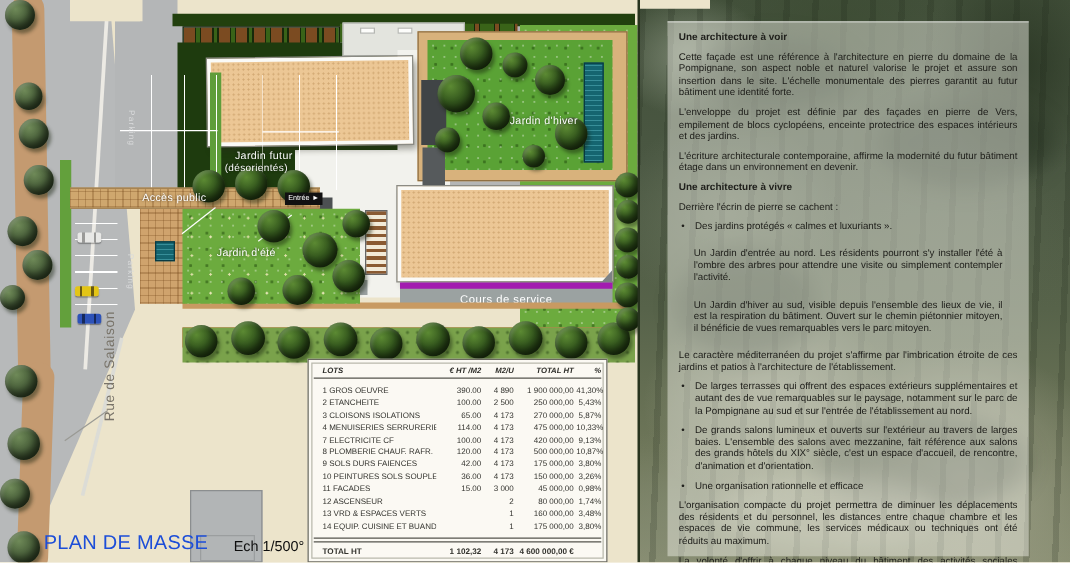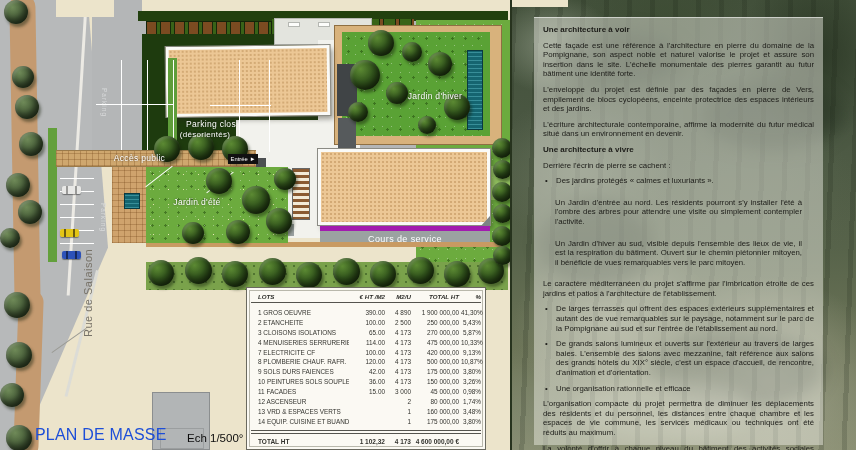--- a/index.html
+++ b/index.html
@@ -253,21 +253,21 @@
         <div class="tree" style="left: 242px; top: 186px; width: 28px; height: 28px;"></div>
         <div class="tree" style="left: 266px; top: 208px; width: 26px; height: 26px;"></div>
         <div class="tree" style="left: 226px; top: 220px; width: 24px; height: 24px;"></div>
         <div class="tree" style="left: 182px; top: 222px; width: 22px; height: 22px;"></div>
         <div class="tree" style="left: 274px; top: 168px; width: 22px; height: 22px;"></div>
         <div class="tree" style="left: 154px; top: 136px; width: 26px; height: 26px;"></div>
         <div class="tree" style="left: 188px; top: 134px; width: 26px; height: 26px;"></div>
         <div class="tree" style="left: 222px; top: 136px; width: 26px; height: 26px;"></div>
       </div>
 
-    <div id="lbl-jclos1" class="wlabel">Parking clos</div>
+    <div id="lbl-jclos1" class="wlabel">Jardin futur</div>
     <div id="lbl-jclos2" class="wlabel">(désorientés)</div>
     <div id="lbl-jhiver" class="wlabel">Jardin d'hiver</div>
     <div id="lbl-jete" class="wlabel">Jardin d'été</div>
     <div id="lbl-accpub" class="wlabel">Accès public</div>
     <div id="entree" class="abs">
       <span>Entrée</span>
       <span>►</span>
     </div>
     <div id="plabel1" class="plabel">Parking</div>
     <div id="plabel2" class="plabel">Parking</div>
@@ -385,21 +385,21 @@
     <div class="smudge" style="left:190px;top:80px;width:140px;height:70px"></div>
     <div class="smudge" style="left:30px;top:200px;width:110px;height:90px"></div>
     <div class="smudge" style="left:140px;top:330px;width:170px;height:80px"></div>
     <div class="smudge light" style="left:60px;top:380px;width:180px;height:60px"></div>
     <div id="streaks"></div>
     <div id="overlay">
       <div id="ptext">
           <div class="ps-heading">Une architecture à voir</div>
           <div class="ps-para">Cette façade est une référence à l'architecture en pierre du domaine de la Pompignane, son aspect noble et naturel valorise le projet et assure son insertion dans le site. L'échelle monumentale des pierres garantit au futur bâtiment une identité forte.</div>
           <div class="ps-para">L'enveloppe du projet est définie par des façades en pierre de Vers, empilement de blocs cyclopéens, enceinte protectrice des espaces intérieurs et des jardins.</div>
-          <div class="ps-para">L'écriture architecturale contemporaine, affirme la modernité du futur médical situé dans un environnement en devenir.</div>
+          <div class="ps-para">L'écriture architecturale contemporaine, affirme la modernité du futur bâtiment étage dans un environnement en devenir.</div>
           <div class="ps-heading">Une architecture à vivre</div>
           <div class="ps-para">Derrière l'écrin de pierre se cachent :</div>
           <div class="ps-bullet">
             <span class="bdot">•</span>
             <span class="btext">Des jardins protégés « calmes et luxuriants ».</span>
           </div>
           <div class="ps-para0">Un Jardin d'entrée au nord. Les résidents pourront s'y installer l'été à l'ombre des arbres pour attendre une visite ou simplement contempler l'activité.</div>
           <div class="ps-para0">Un Jardin d'hiver au sud, visible depuis l'ensemble des lieux de vie, il est la respiration du bâtiment. Ouvert sur le chemin piétonnier mitoyen, il bénéficie de vues remarquables vers le parc mitoyen.</div>
           <div class="ps-para">Le caractère méditerranéen du projet s'affirme par l'imbrication étroite de ces jardins et patios à l'architecture de l'établissement.</div>
           <div class="ps-bullet">

